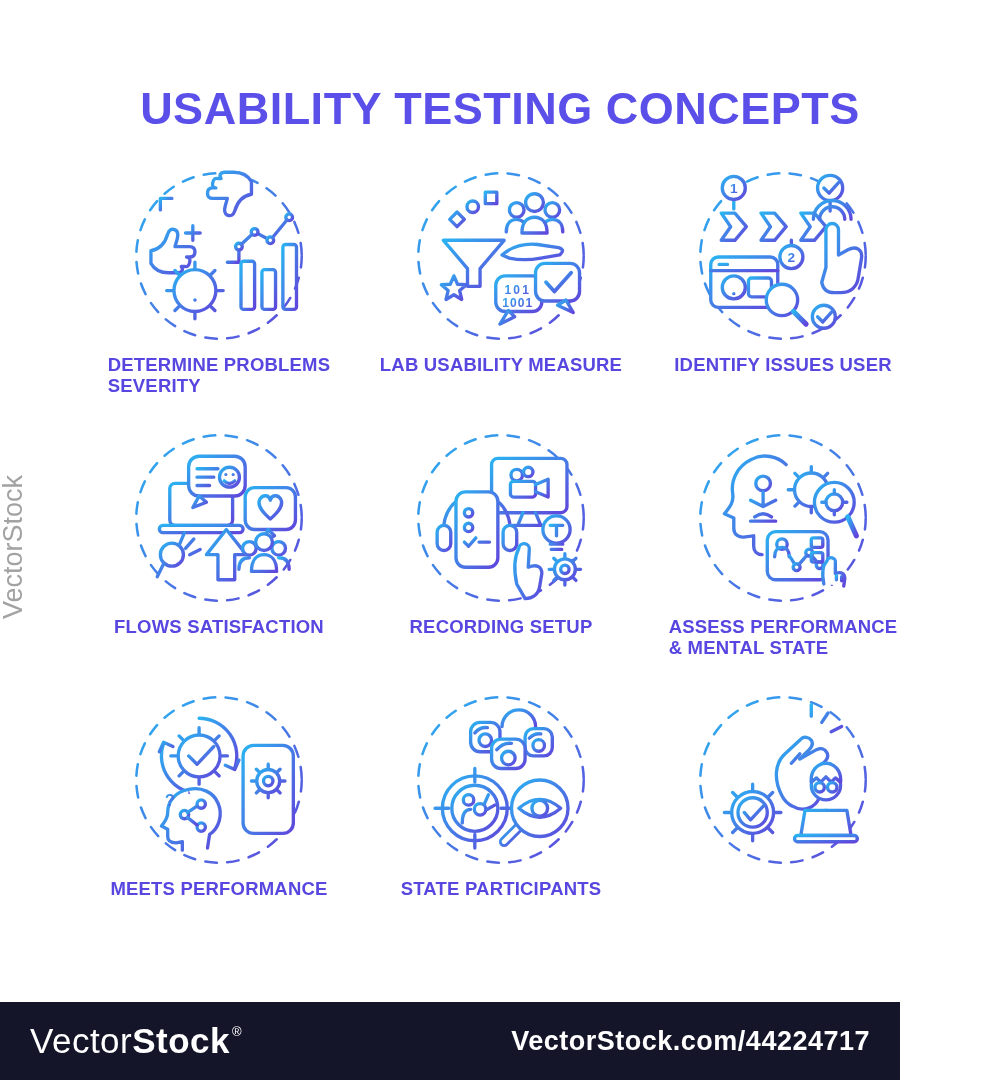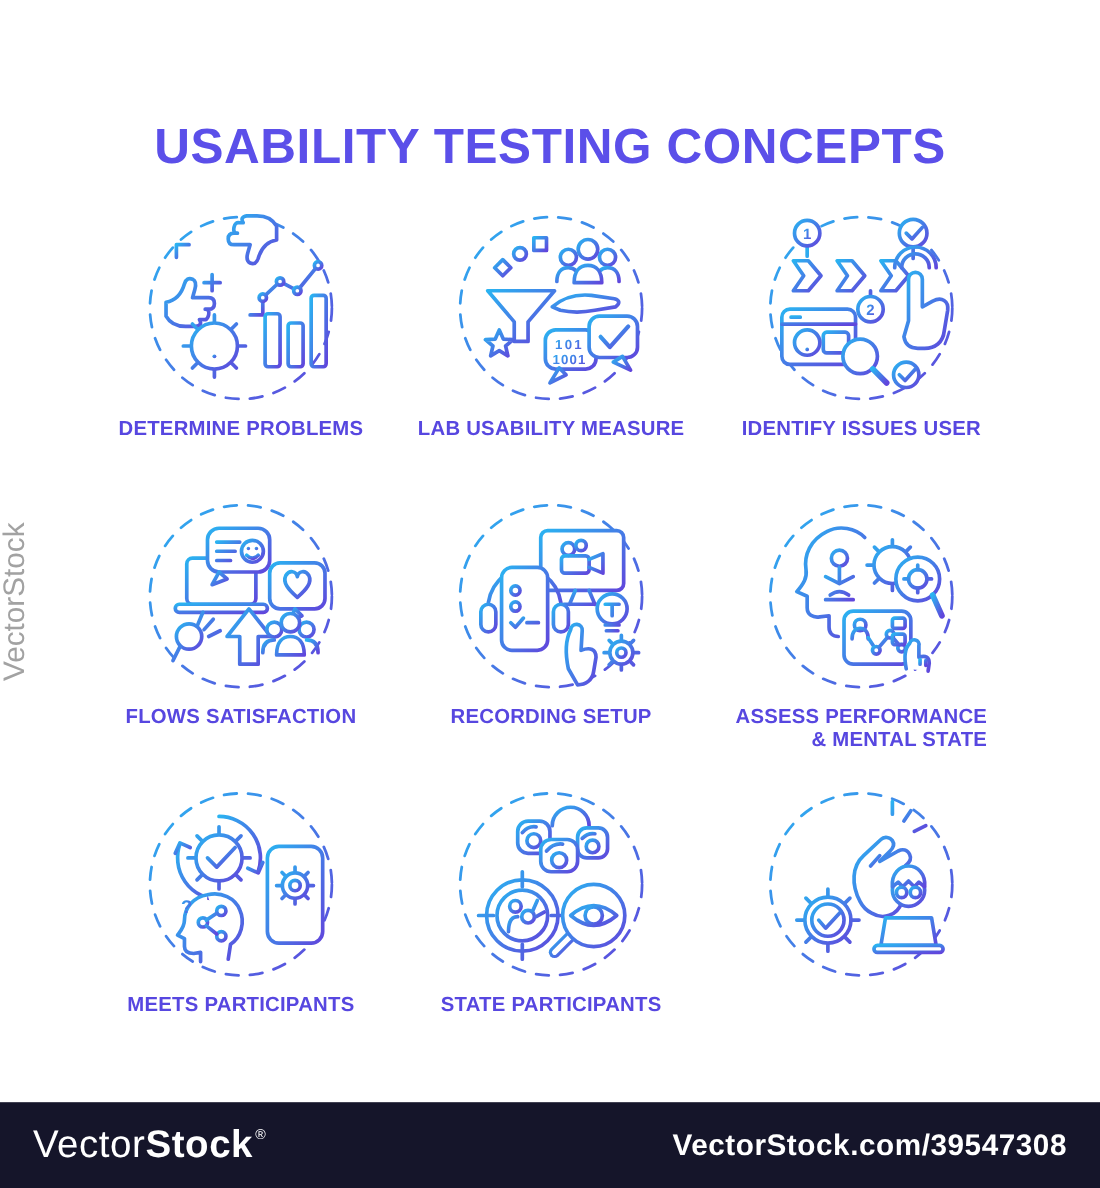--- a/index.html
+++ b/index.html
@@ -6,38 +6,38 @@
     --title-color:#5b4fe9; --label-color:#5747e0;
     --footer-bg:#15152a; --footer-text:#ffffff; --wm-gray:#a2a2a2;
   }
   *{box-sizing:border-box}
   html,body{margin:0;padding:0}
   body{
     width:1000px;height:1080px;position:relative;overflow:hidden;
     background:#ffffff;font-family:"Liberation Sans",sans-serif;
   }
   .title{
-    margin:0;padding-top:110px;text-align:center;
+    margin:0;padding-top:86px;text-align:center;
     font-size:45px;font-weight:700;letter-spacing:.5px;
     color:var(--title-color);line-height:1;
   }
   .grid{
     width:846px;margin:29px 0 0 78px;
     display:grid;grid-template-columns:repeat(3,1fr);grid-auto-rows:262px;
   }
   .card{display:flex;flex-direction:column;align-items:center}
   .icon-wrap{height:192px;display:flex;align-items:center;justify-content:center}
   .icon-wrap svg{display:block}
   .label{
-    margin-top:2px;text-align:right;
+    margin-top:2px;text-align:left;
     font-size:18.5px;font-weight:700;line-height:21px;letter-spacing:.2px;
     color:var(--label-color);
   }
   .footer{
-    position:absolute;left:0;bottom:0;width:1000px;height:78px;
+    position:absolute;left:0;bottom:0;width:900px;height:78px;
     background:var(--footer-bg);
     display:flex;align-items:center;justify-content:space-between;
     padding:18px 30px;
   }
   .brand{color:var(--footer-text);font-size:35px;font-weight:400;letter-spacing:.5px}
   .brand .bold{font-weight:700}
   .brand .reg{font-size:13px;vertical-align:17px;margin-left:2px}
   .furl{color:var(--footer-text);font-size:27px;font-weight:700;letter-spacing:.5px}
   .vwm{
     position:absolute;left:-81px;top:533px;width:188px;height:28px;line-height:28px;
@@ -79,20 +79,21 @@
           <path d="M104,76 L119,62 L134,70 L152,48"></path>
           <circle cx="104" cy="76" r="3.2" fill="#fff"></circle>
             <circle cx="119" cy="62" r="3.2" fill="#fff"></circle>
           <circle cx="134" cy="70" r="3.2" fill="#fff"></circle>
             <circle cx="152" cy="48" r="3.2" fill="#fff"></circle>
         </g>
       </svg>
     </div>
     <div class="label">
       <div>DETERMINE PROBLEMS</div>
+        <div>SEVERITY</div>
     </div>
   </div>
 
   <div class="card">
     <div class="icon-wrap">
       <svg viewBox="0 0 170 170" width="178" height="178">
         <defs>
             <linearGradient id="g2" x1="0" y1="0" x2="1" y2="1">
           <stop offset="0" stop-color="#2ab3f1"></stop>
               <stop offset="1" stop-color="#6046dc"></stop>
@@ -319,21 +320,21 @@
           <path fill="#fff" d="M56,94 c12,-3 24,3 28,13 c5,11 1,24 -8,30 l-2,13 m-18,-56 c-12,2 -20,11 -20,22 c0,6 -3,9 -6,13 l6,3 v7 c0,4 3,6 8,6 l6,-1 v8"></path>
           <circle cx="52" cy="118" r="4" fill="#fff"></circle>
           <circle cx="68" cy="108" r="4" fill="#fff"></circle>
           <circle cx="68" cy="130" r="4" fill="#fff"></circle>
           <path d="M55,116 L64,110 M55,121 L64,128"></path>
           <text x="38" y="110" font-size="16" text-anchor="middle" fill="url(#g7)" stroke="none">?</text>
         </g>
       </svg>
     </div>
     <div class="label">
-        <div>MEETS PARTICIPANTS</div>
+        <div>MEETS PERFORMANCE</div>
     </div>
   </div>
 
   <div class="card">
     <div class="icon-wrap">
       <svg viewBox="0 0 170 170" width="178" height="178">
         <defs>
             <linearGradient id="g8" x1="0" y1="0" x2="1" y2="1">
           <stop offset="0" stop-color="#2ab3f1"></stop>
               <stop offset="1" stop-color="#6046dc"></stop>
@@ -405,14 +406,14 @@
   </div>
 
 </div>
 
 <div class="vwm">VectorStock</div>
 
 <div class="footer">
   <div class="brand">
     <span>Vector</span><span class="bold">Stock</span><span class="reg">®</span>
   </div>
-  <div class="furl">VectorStock.com/39547308</div>
+  <div class="furl">VectorStock.com/44224717</div>
 </div>
 
 </body></html>

